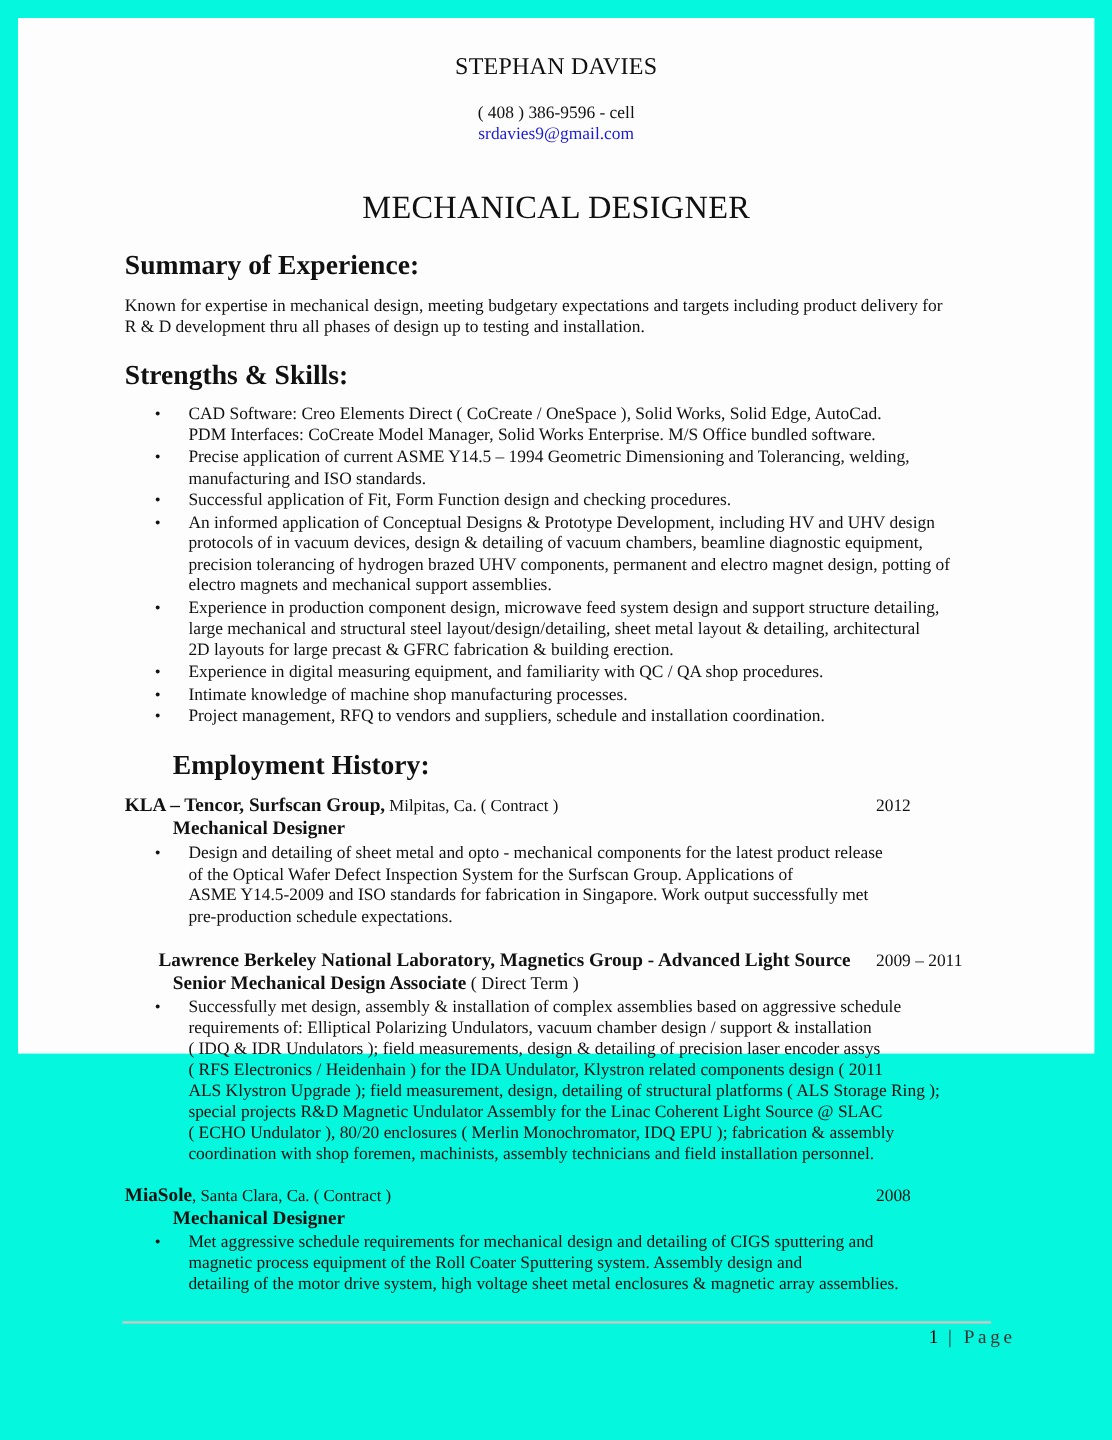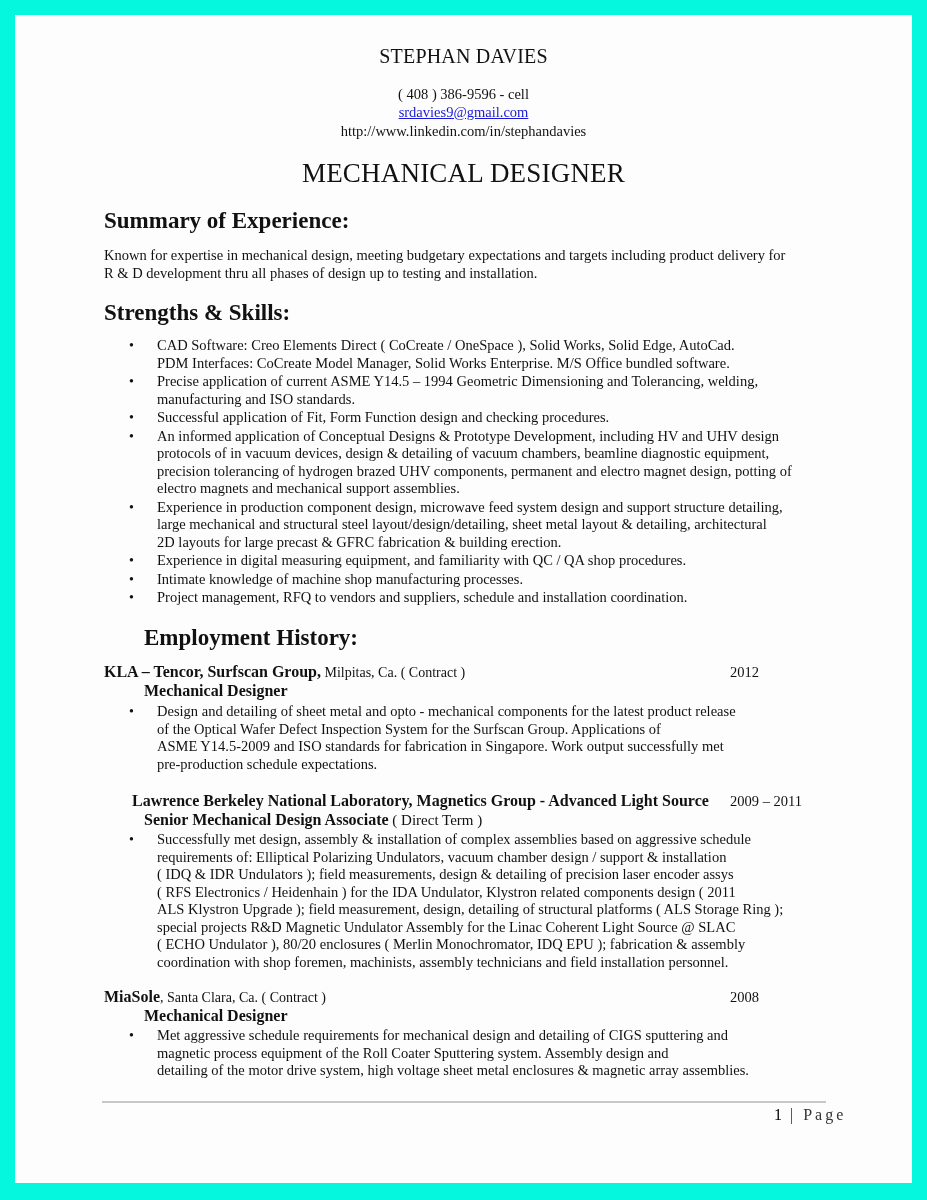--- a/index.html
+++ b/index.html
@@ -7,30 +7,30 @@
     width: 927px; height: 1200px;
     background: #05F7DD;
     position: relative;
     overflow: hidden;
     font-family: "Liberation Serif", serif;
     color: #111;
   }
   .page {
     position: absolute;
     left: 15px; top: 15px;
-    width: 897px; height: 1168px;
+    width: 897px; height: 863px;
     background: #fdfdfd;
   }
   .abs { position: absolute; white-space: nowrap; }
   .center { left: 0; width: 897px; text-align: center; }
   .name { top: 30px; font-size: 20px; letter-spacing: 0.2px; }
   .contact { font-size: 14.5px; }
   .addr { top: 53px; }
   .phone { top: 71px; }
-  .email { top: 89px; color: #1a1ad6; text-decoration: underline; }
+  .email { top: 89px; color: #1a1ad6; }
   .linkedin { top: 108px; }
   .title { top: 143px; font-size: 27px; letter-spacing: 0.2px; }
   .heading {
     left: 89px; font-weight: bold; font-size: 23px;
     text-decoration-thickness: 2px;
     text-underline-offset: 2px;
   }
   .para { left: 89px; font-size: 14.5px; line-height: 17.5px; }
   ul.bullets {
     position: absolute; margin: 0; padding: 0; list-style: none;
@@ -59,21 +59,20 @@
 </head>
 <body>
 
 <div class="page">
 
   <div class="abs center name">STEPHAN DAVIES</div>
   <div class="abs center contact phone">( 408 ) 386-9596 - cell</div>
   <div class="abs center contact" style="top:89px;">
     <a class="email" style="position:static;">srdavies9@gmail.com</a>
   </div>
-  <div class="abs center contact linkedin">http://www.linkedin.com/in/stephandavies</div>
   <div class="abs center title">MECHANICAL DESIGNER</div>
 
   <div class="abs heading" style="top:193px;">Summary of Experience:</div>
   <div class="abs para" style="top:232px; white-space:pre-line;">Known for expertise in mechanical design, meeting budgetary expectations and targets including product delivery for
 R &amp; D development thru all phases of design up to testing and installation.</div>
 
   <div class="abs heading" style="top:285px;">Strengths &amp; Skills:</div>
   <ul class="bullets" style="left:114px; top:322px;">
     <li>CAD Software: Creo Elements Direct ( CoCreate / OneSpace ), Solid Works, Solid Edge, AutoCad.
 PDM Interfaces: CoCreate Model Manager, Solid Works Enterprise. M/S Office bundled software.</li>

